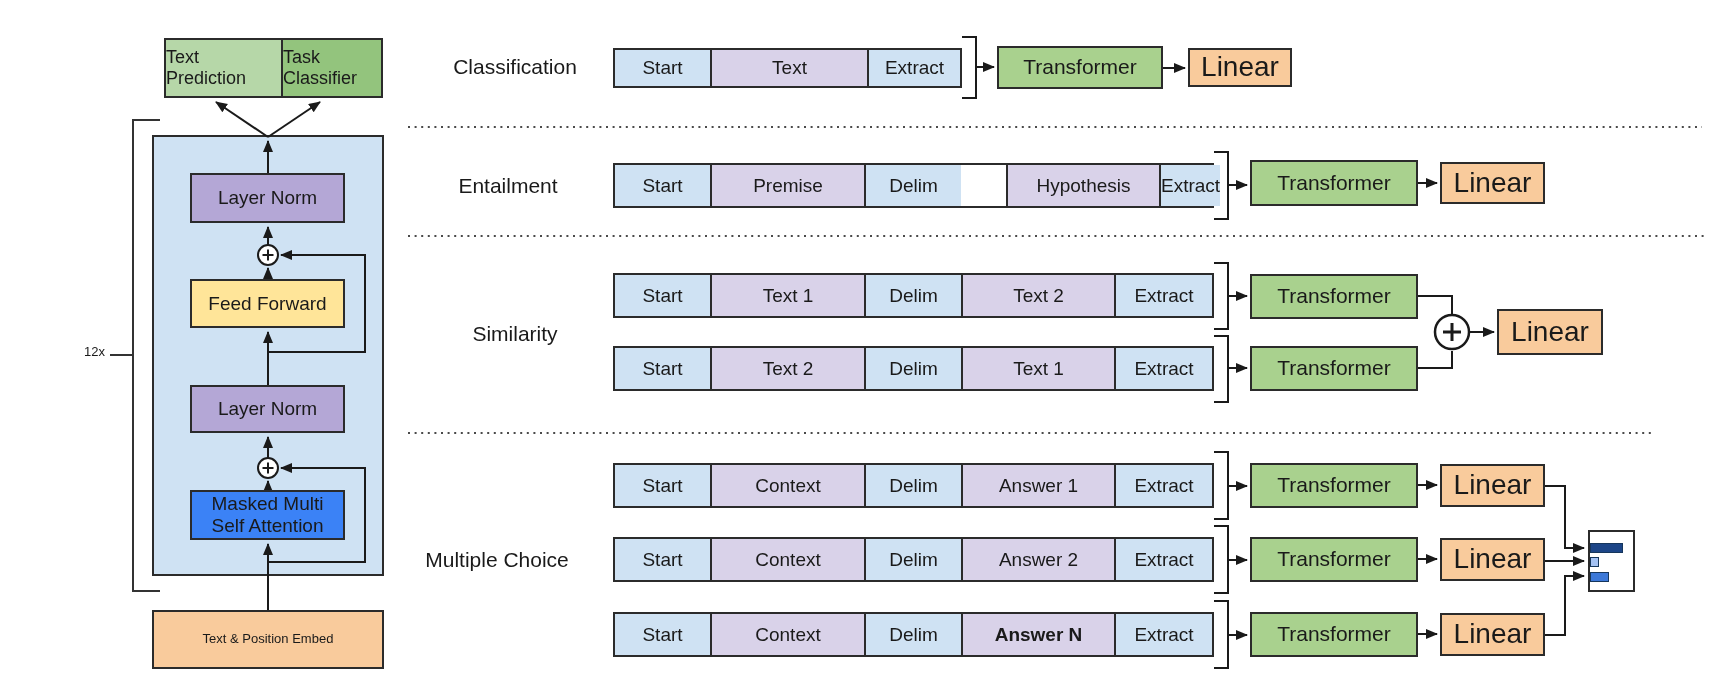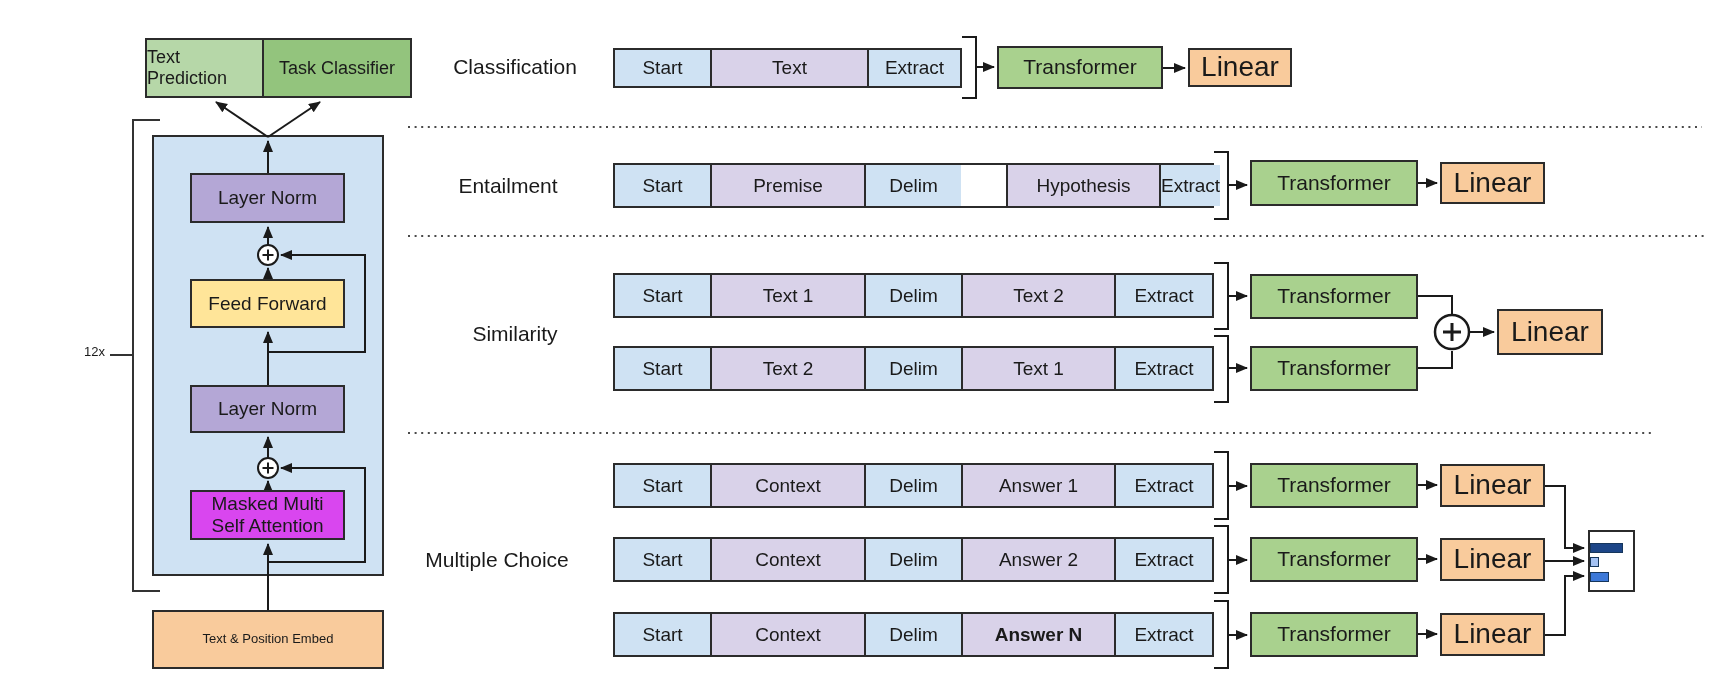--- a/index.html
+++ b/index.html
@@ -100,32 +100,32 @@
       <line x1="1418" y1="559" x2="1437" y2="559" marker-end="url(#ah)"></line>
       <polyline points="1214,601 1228,601 1228,668 1214,668"></polyline>
       <line x1="1228" y1="635" x2="1247" y2="635" marker-end="url(#ah)"></line>
       <line x1="1418" y1="634" x2="1437" y2="634" marker-end="url(#ah)"></line>
       <polyline points="1545,486 1565,486 1565,548 1584,548" marker-end="url(#ah)"></polyline>
       <line x1="1545" y1="561" x2="1584" y2="561" marker-end="url(#ah)"></line>
       <polyline points="1545,635 1565,635 1565,576 1584,576" marker-end="url(#ah)"></polyline>
     </g>
   </svg>
 
-  <div class="row" style="left:145px;top:38px;width:267px;height:60px;">
+  <div class="row" style="left:164px;top:38px;width:219px;height:60px;">
     <div class="cell" style="flex:0 0 115px;background:#b6d7a8;font-size:18px;">Text Prediction</div>
     <div class="cell" style="flex:1;background:#93c47d;font-size:18px;">Task Classifier</div>
   </div>
 
   <div class="box" style="left:190px;top:173px;width:155px;height:50px;background:#b4a7d6;font-size:19px;">Layer Norm</div>
 
   <div class="box" style="left:190px;top:279px;width:155px;height:49px;background:#ffe599;font-size:19px;">Feed Forward</div>
 
   <div class="box" style="left:190px;top:385px;width:155px;height:48px;background:#b4a7d6;font-size:19px;">Layer Norm</div>
 
-  <div class="box" style="left:190px;top:490px;width:155px;height:50px;background:#d946ef;font-size:19px;padding:0 10px;">Masked Multi Self Attention</div>
+  <div class="box" style="left:190px;top:490px;width:155px;height:50px;background:#3b82f6;font-size:19px;padding:0 10px;">Masked Multi Self Attention</div>
 
   <div class="box" style="left:152px;top:610px;width:232px;height:59px;background:#f9cb9c;font-size:13px;">Text &amp; Position Embed</div>
 
   <div class="abs" style="left:55px;top:344px;width:50px;text-align:right;font-size:13px;z-index:2;">12x</div>
 
   <div class="section-label" style="left:410px;top:55px;">Classification</div>
   <div class="section-label" style="left:403px;top:174px;">Entailment</div>
   <div class="section-label" style="left:410px;top:322px;">Similarity</div>
   <div class="section-label" style="left:392px;top:548px;">Multiple Choice</div>
 

